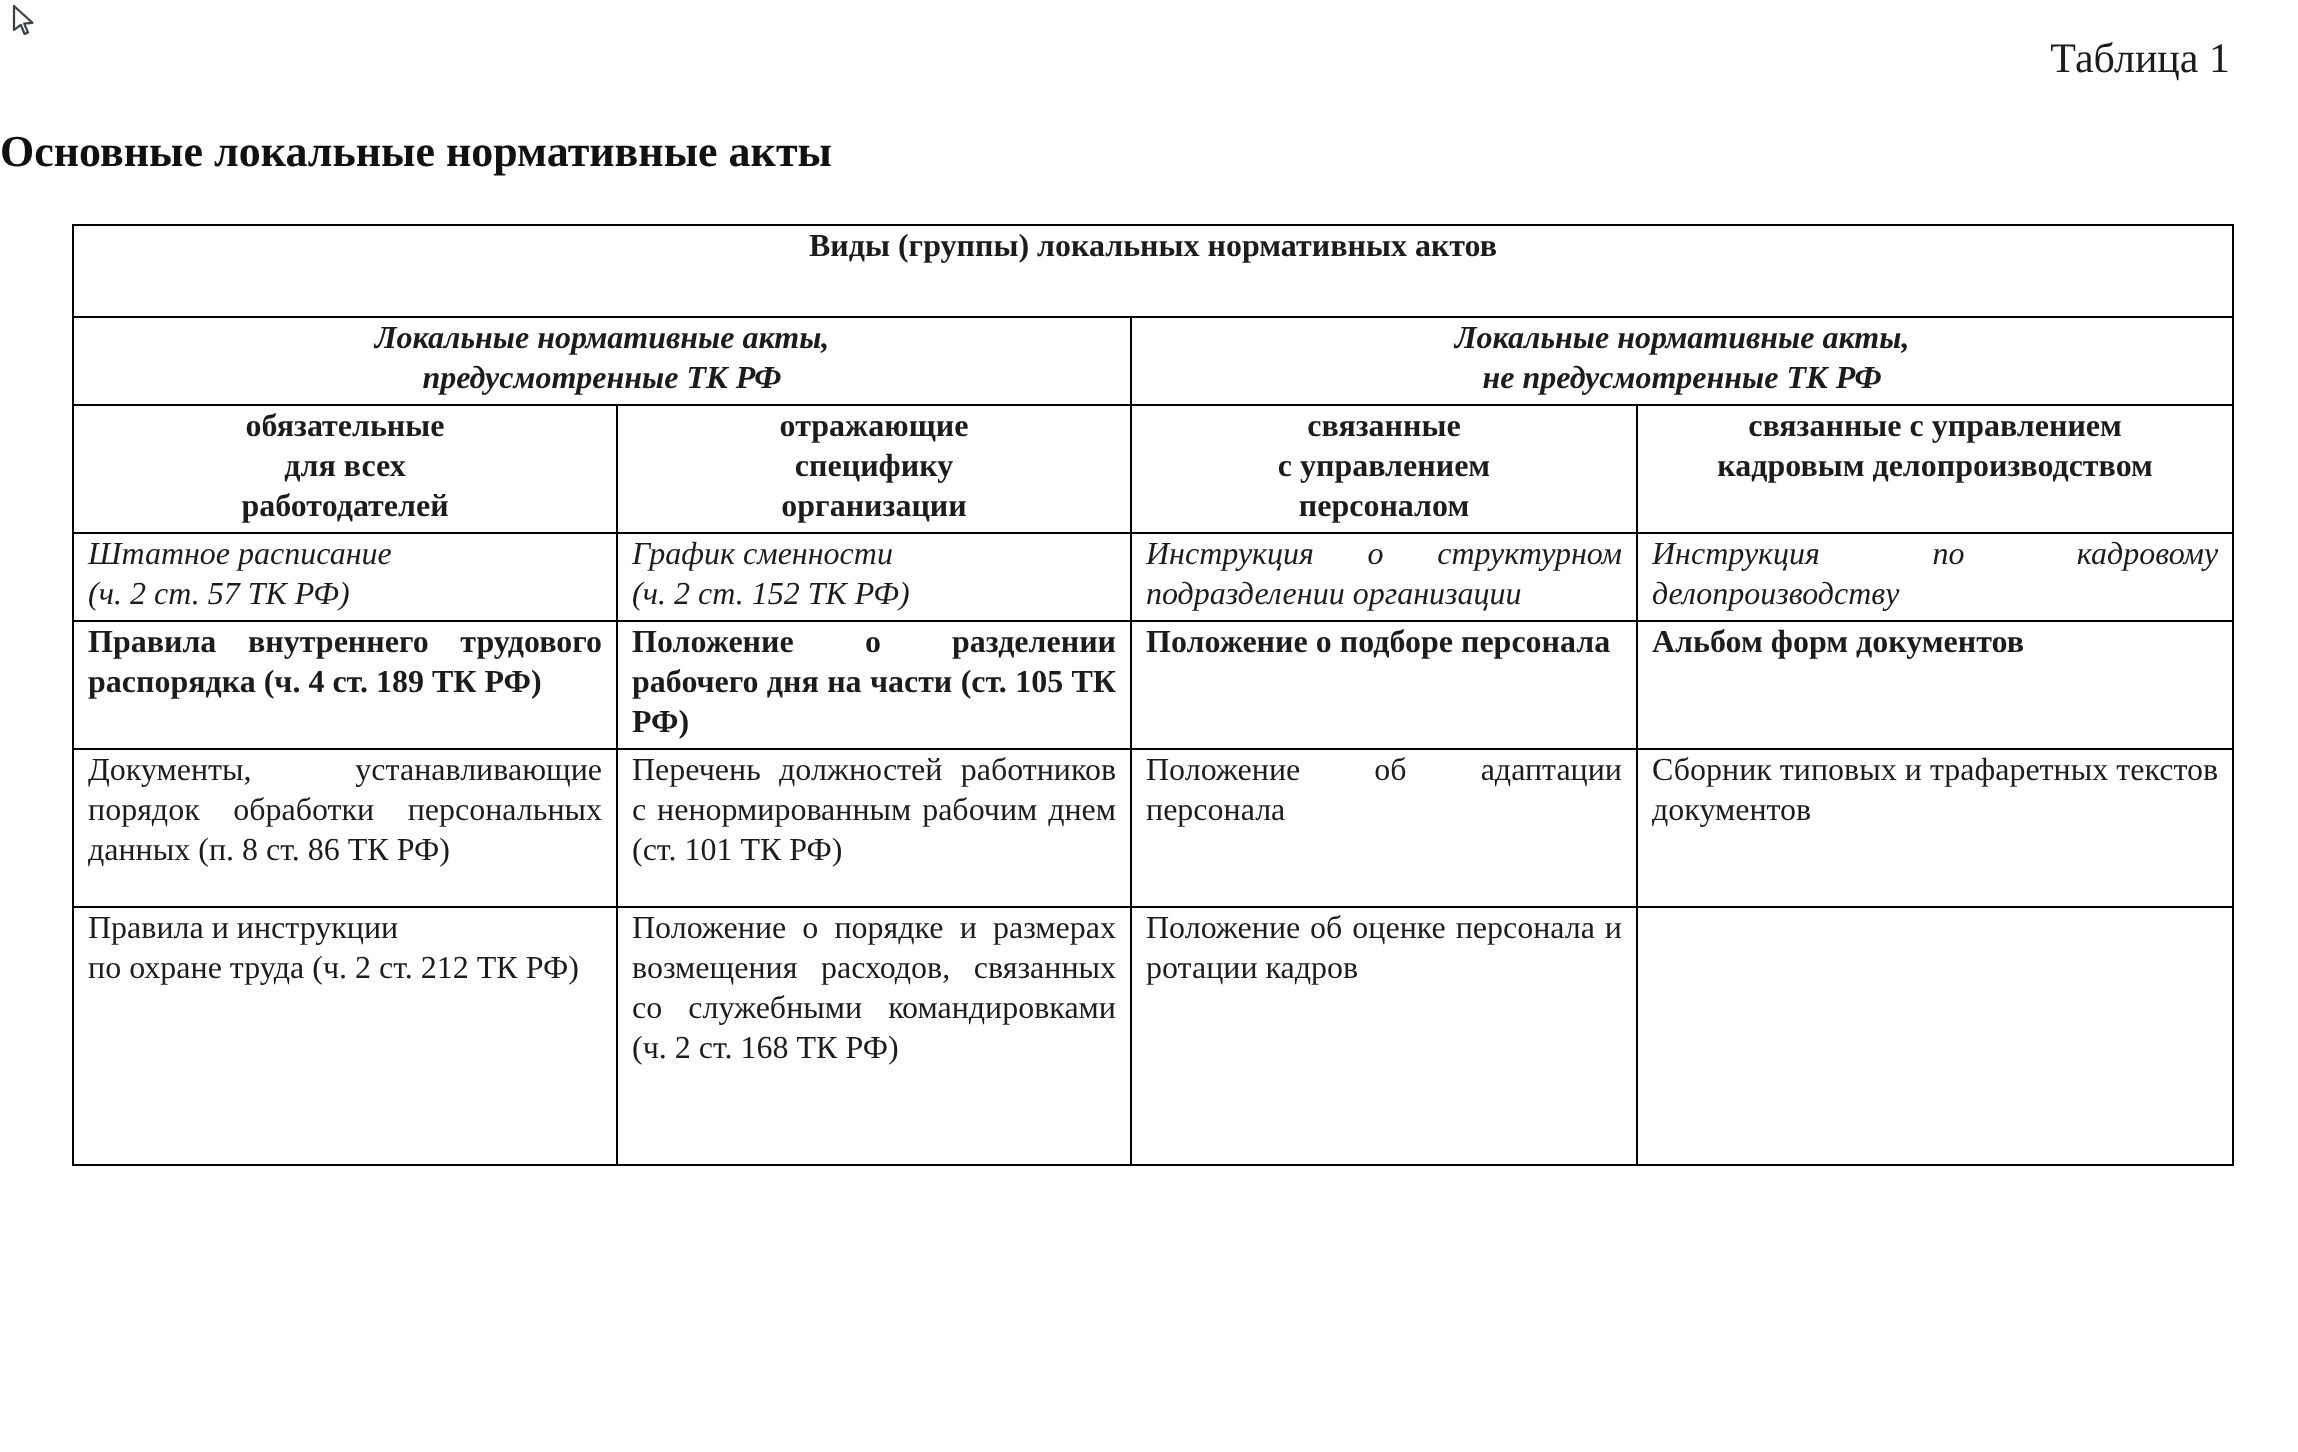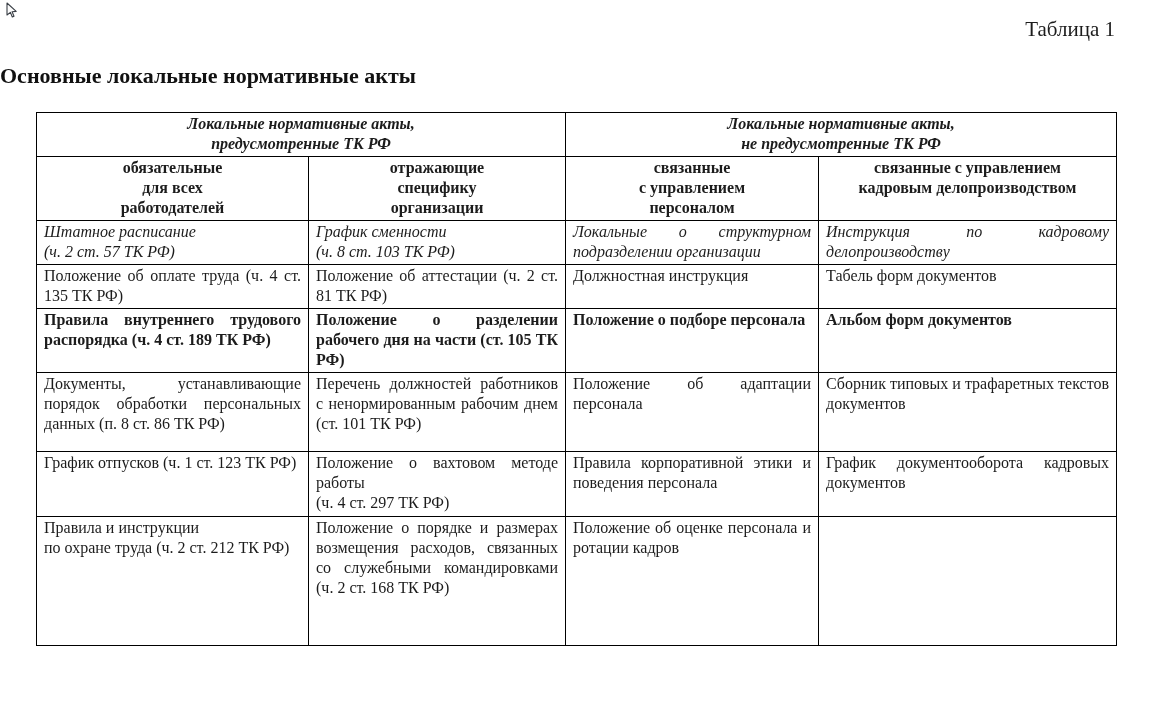--- a/index.html
+++ b/index.html
@@ -93,20 +93,23 @@
   <h1 class="doc-title">Основные локальные нормативные акты</h1>
 
   <table class="lna">
     <colgroup>
       <col style="width:272px">
       <col style="width:257px">
       <col style="width:253px">
       <col style="width:298px">
     </colgroup>
     <tbody>
+      <tr class="r-top">
+        <td class="hdr" colspan="4">Виды (группы) локальных нормативных актов</td>
+      </tr>
       <tr class="r-group">
         <td class="hdr" colspan="2">Локальные нормативные акты,
 предусмотренные ТК РФ</td>
         <td class="hdr" colspan="2">Локальные нормативные акты,
 не предусмотренные ТК РФ</td>
       </tr>
       <tr class="r-cols">
         <td class="hdr">обязательные
 для всех
 работодателей</td>
@@ -117,49 +120,36 @@
 с управлением
 персоналом</td>
         <td class="hdr">связанные с управлением
 кадровым делопроизводством</td>
       </tr>
 
       <tr class="r0">
         <td class="cell">Штатное расписание
 (ч. 2 ст. 57 ТК РФ)</td>
         <td class="cell">График сменности
-(ч. 8 ст. 103 ТК РФ)</td>
-        <td class="cell">Локальные о структурном подразделении организации</td>
+(ч. 2 ст. 152 ТК РФ)</td>
+        <td class="cell">Инструкция о структурном подразделении организации</td>
         <td class="cell">Инструкция по кадровому делопроизводству</td>
-      </tr>
-      <tr class="r1">
-        <td class="cell">Положение об оплате труда (ч. 4 ст. 135 ТК РФ)</td>
-        <td class="cell">Положение об аттестации (ч. 2 ст. 81 ТК РФ)</td>
-        <td class="cell">Должностная инструкция</td>
-        <td class="cell">Табель форм документов</td>
       </tr>
       <tr class="r2">
         <td class="cell">Правила внутреннего трудового распорядка (ч. 4 ст. 189 ТК РФ)</td>
         <td class="cell">Положение о разделении рабочего дня на части (ст. 105 ТК РФ)</td>
         <td class="cell">Положение о подборе персонала</td>
         <td class="cell">Альбом форм документов</td>
       </tr>
       <tr class="r3">
         <td class="cell">Документы, устанавливающие порядок обработки персональных данных (п. 8 ст. 86 ТК РФ)</td>
         <td class="cell">Перечень должностей работников с ненормированным рабочим днем (ст. 101 ТК РФ)</td>
         <td class="cell">Положение об адаптации персонала</td>
         <td class="cell">Сборник типовых и трафаретных текстов документов</td>
       </tr>
-      <tr class="r4">
-        <td class="cell">График отпусков (ч. 1 ст. 123 ТК РФ)</td>
-        <td class="cell">Положение о вахтовом методе работы
-(ч. 4 ст. 297 ТК РФ)</td>
-        <td class="cell">Правила корпоративной этики и поведения персонала</td>
-        <td class="cell">График документооборота кадровых документов</td>
-      </tr>
       <tr class="r5">
         <td class="cell">Правила и инструкции
 по охране труда (ч. 2 ст. 212 ТК РФ)</td>
         <td class="cell">Положение о порядке и размерах возмещения расходов, связанных со служебными командировками (ч. 2 ст. 168 ТК РФ)</td>
         <td class="cell">Положение об оценке персонала и ротации кадров</td>
         <td class="cell"></td>
       </tr>
     </tbody>
   </table>
 </div>

